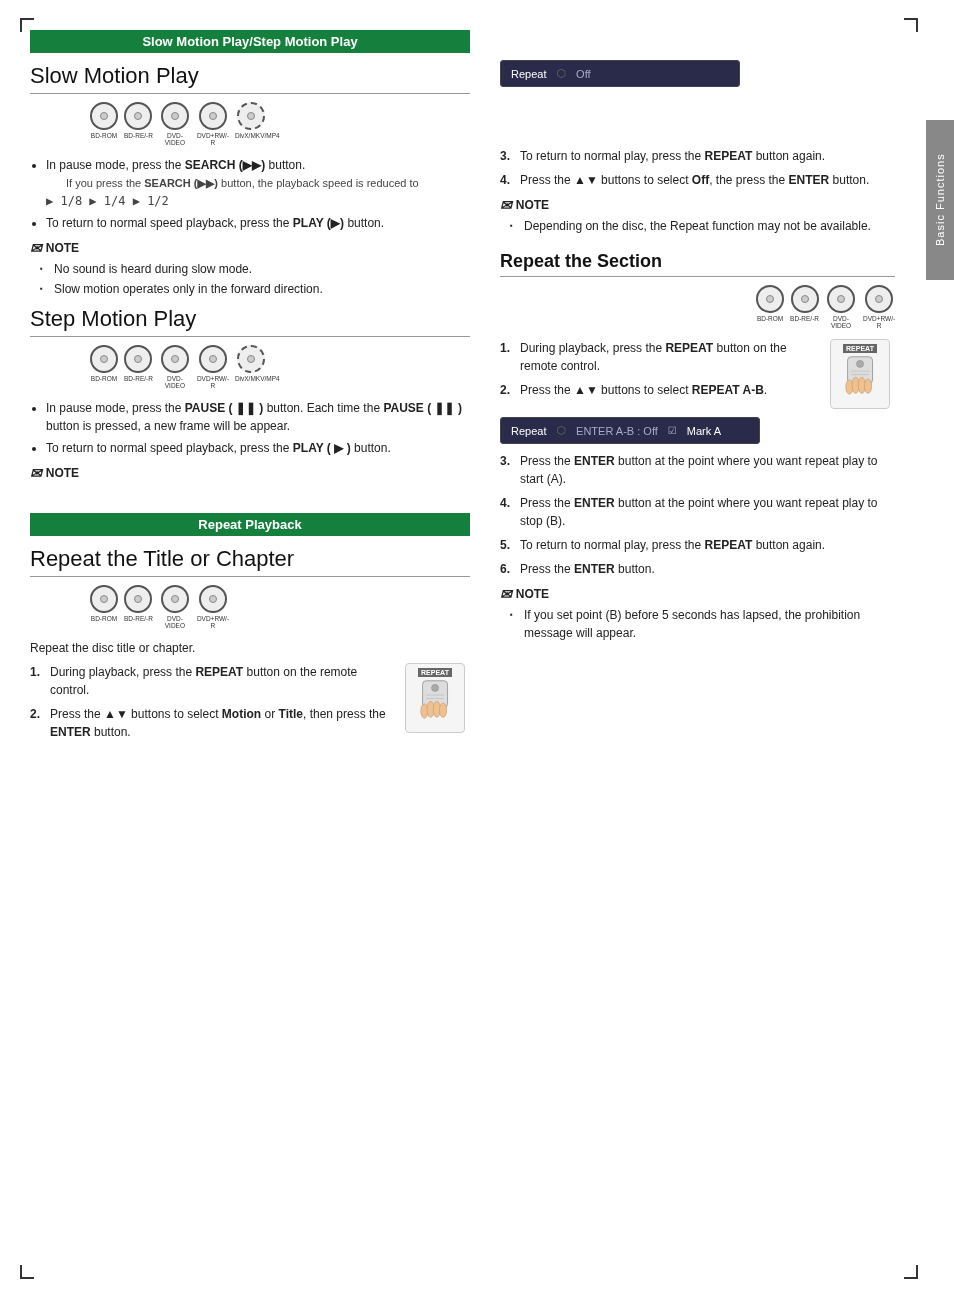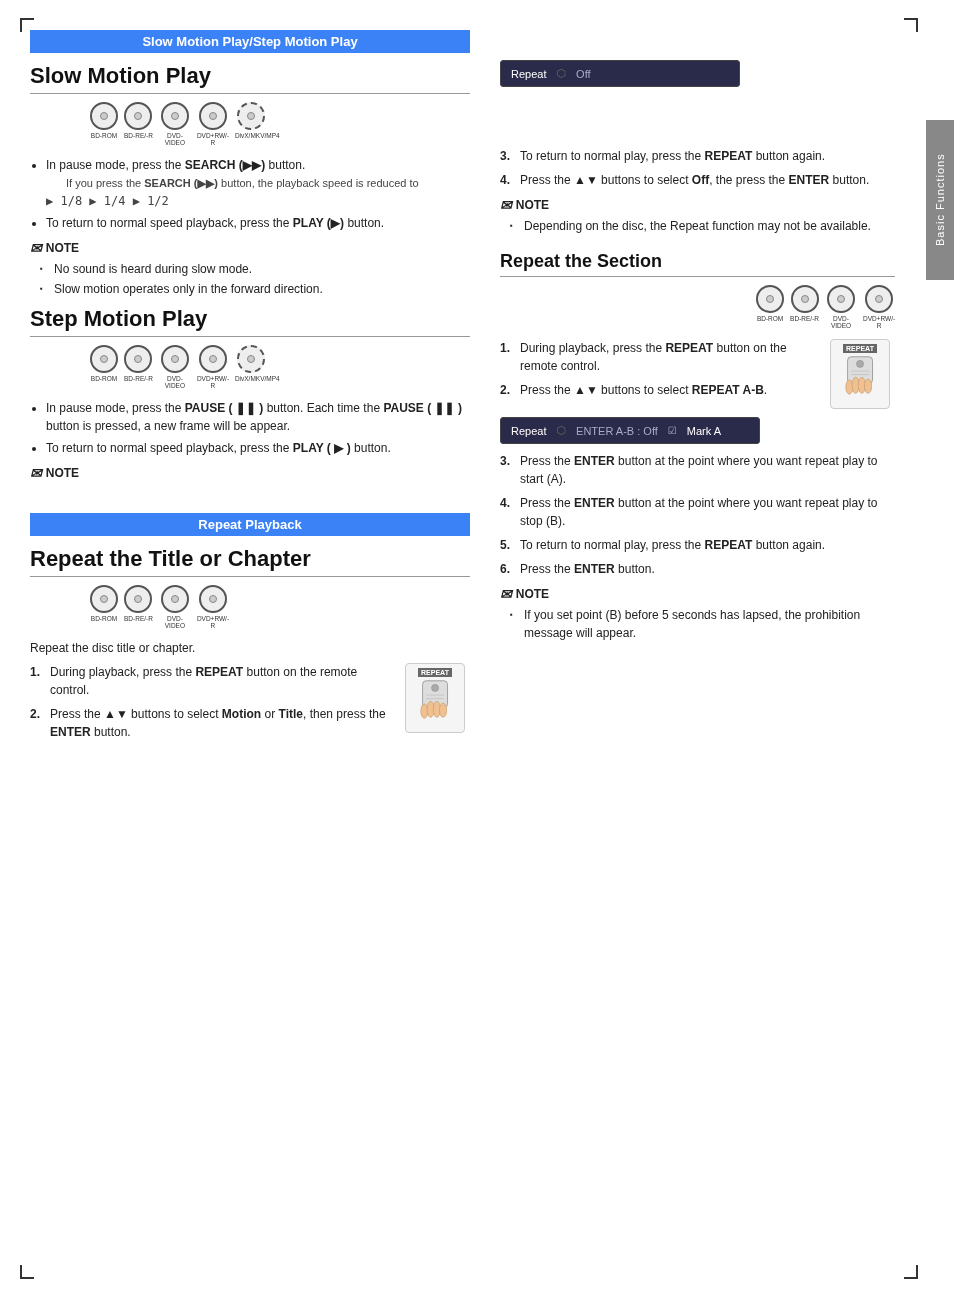--- a/index.html
+++ b/index.html
@@ -53,33 +53,33 @@
     }
 
     .right-col {
       width: 440px;
       padding-left: 10px;
       padding-right: 35px;
     }
 
     
     .section-header-bar {
-      background: #3b82f6;
+      background: #15803d;
       color: #fff;
       text-align: center;
       font-size: 13px;
       font-weight: bold;
       padding: 4px 10px;
       margin-bottom: 10px;
     }
 
     
     .section-title {
       font-size: 22px;
-      font-weight: bold;
+      font-weight: normal;
       color: #111;
       margin-bottom: 6px;
       border-bottom: 1px solid #999;
       padding-bottom: 4px;
     }
 
     .disc-icon {
       display: flex;
       flex-direction: column;
       align-items: center;

